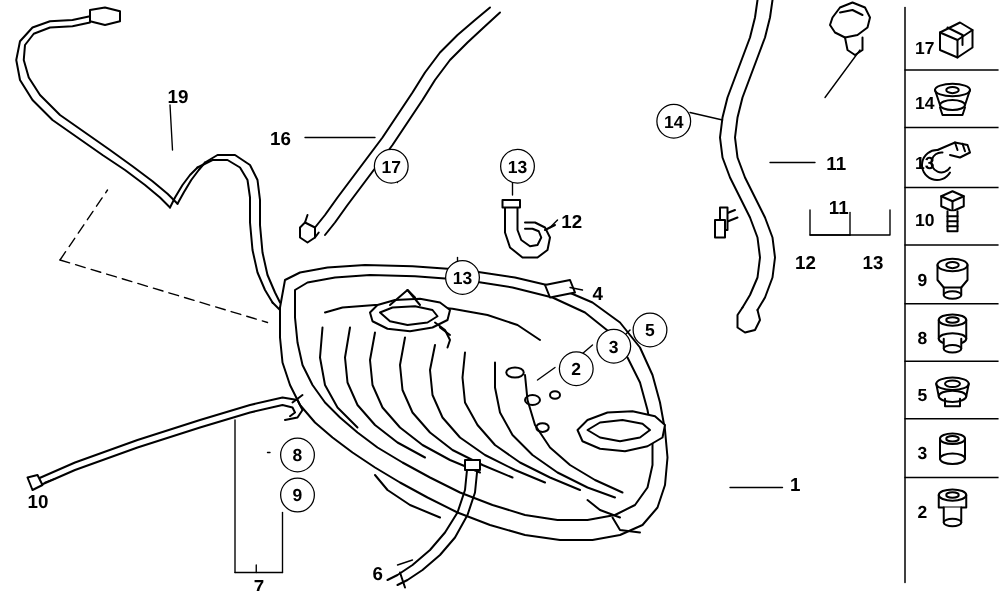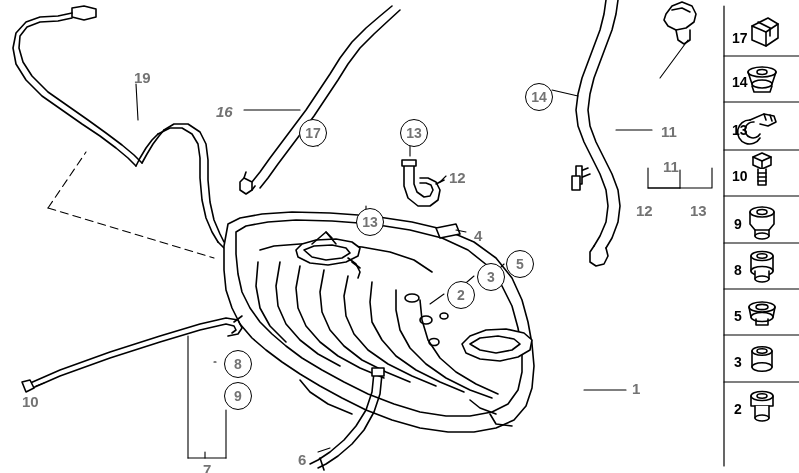--- a/index.html
+++ b/index.html
@@ -20,21 +20,21 @@
     left: 0;
     top: 0;
     width: 799px;
     height: 473px;
   }
   .callout {
     position: absolute;
     font-family: "Liberation Sans", sans-serif;
     font-size: 15px;
     font-weight: bold;
-    color: #737373;
+    color: #000000;
     line-height: 1;
     white-space: nowrap;
   }
   .callout.circled {
     width: 26px;
     height: 26px;
     border: 1.6px solid #000;
     border-radius: 50%;
     display: flex;
     align-items: center;
@@ -252,21 +252,21 @@
         <ellipse cx="0" cy="-10" rx="11" ry="4.5" fill="#ffffff"></ellipse>
         <path d="M-11,-10 L-11,0 L11,0 L11,-10"></path>
         <ellipse cx="0" cy="-10" rx="5" ry="2.2" fill="#ffffff"></ellipse>
         <path d="M-7,0 L-7,12 L7,12 L7,0" fill="#ffffff"></path>
         <ellipse cx="0" cy="12" rx="7" ry="3" fill="#ffffff"></ellipse>
       </g>
     </g>
   </svg>
 
   <div class="callout" style="left:134px; top:70px;"><span>19</span></div>
-  <div class="callout" style="left:216px; top:104px;font-style:italic;"><span>16</span></div>
+  <div class="callout" style="left:216px; top:104px;"><span>16</span></div>
   <div class="callout circled" style="left:299px; top:119px;">
       <span>17</span>
     </div>
   <div class="callout circled" style="left:400px; top:119px;">
       <span>13</span>
     </div>
   <div class="callout" style="left:449px; top:170px;"><span>12</span></div>
   <div class="callout circled" style="left:356px; top:208px;">
       <span>13</span>
     </div>

